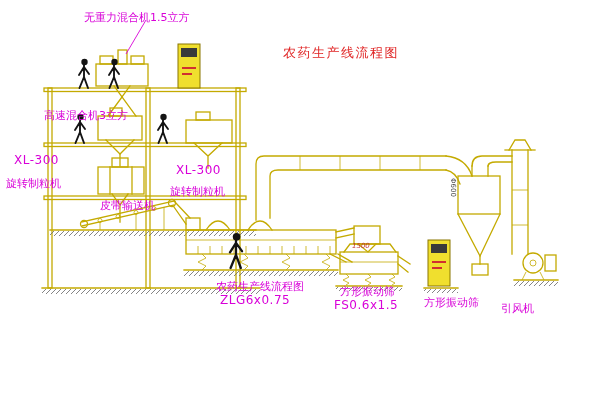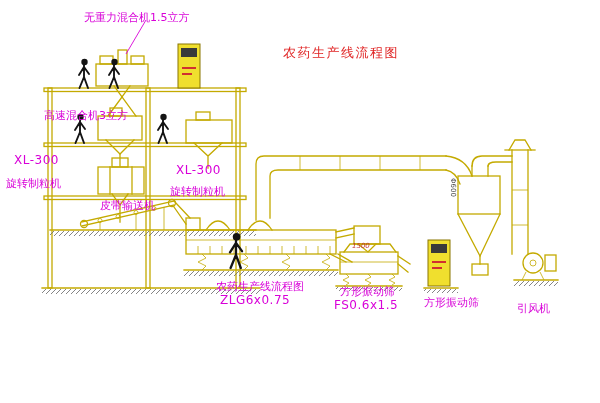--- a/index.html
+++ b/index.html
@@ -195,18 +195,18 @@
   <div class="lbl model" style="left:14px;top:154px">XL-300</div>
   <div class="lbl" style="left:6px;top:178px">旋转制粒机</div>
   <div class="lbl model" style="left:176px;top:164px">XL-300</div>
   <div class="lbl" style="left:170px;top:186px">旋转制粒机</div>
   <div class="lbl" style="left:100px;top:200px">皮带输送机</div>
   <div class="lbl" style="left:216px;top:281px">农药生产线流程图</div>
   <div class="lbl model" style="left:220px;top:294px">ZLG6x0.75</div>
   <div class="lbl" style="left:340px;top:286px">方形振动筛</div>
   <div class="lbl model" style="left:334px;top:299px">FS0.6x1.5</div>
   <div class="lbl" style="left:424px;top:297px">方形振动筛</div>
-  <div class="lbl" style="left:517px;top:303px">引风机</div>
+  <div class="lbl" style="left:501px;top:303px">引风机</div>
 
   <div class="dim vert" style="left:449px;top:178px">Φ600</div>
   <div class="dim red" style="left:352px;top:243px">1500</div>
 
 </div>
 
 </body></html>

